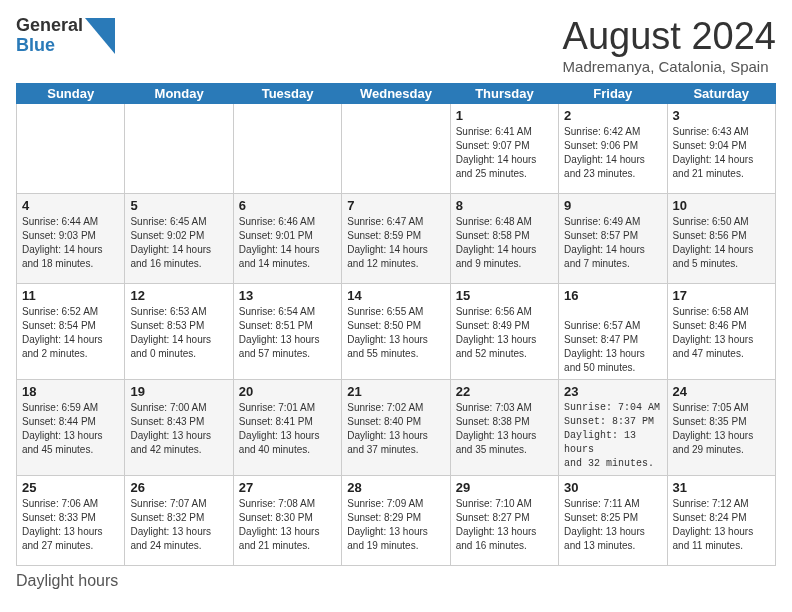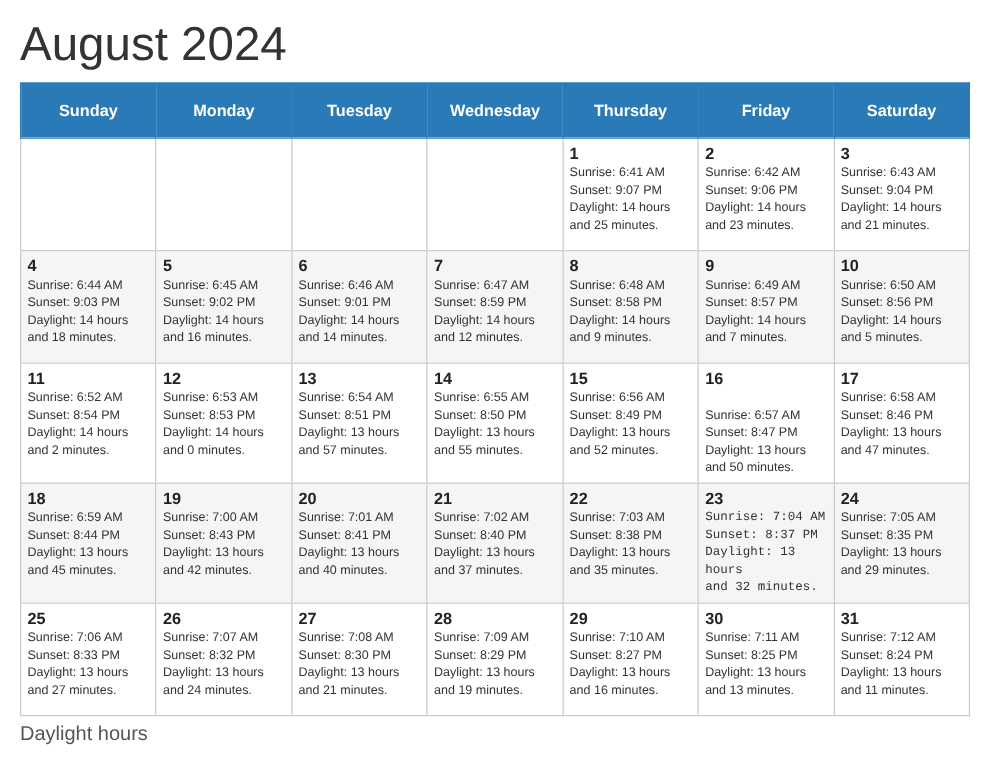--- a/index.html
+++ b/index.html
@@ -37,21 +37,21 @@
     table {
       width: 100%;
       border-collapse: collapse;
       table-layout: fixed;
     }
     thead tr th {
       background: #2a7ab8;
       color: #fff;
       font-size: 13px;
       font-weight: bold;
-      padding: 14px 4px;
+      padding: 2px 4px;
       text-align: center;
       border: 1px solid #2a7ab8;
     }
     tbody tr td {
       border: 1px solid #ccc;
       vertical-align: top;
       padding: 4px 5px;
       font-size: 10.5px;
       color: #333;
       height: 90px;
@@ -78,22 +78,36 @@
       font-size: 16px;
       color: #555;
       margin-top: 6px;
       text-align: left;
     }
   </style>
 </head>
 <body>
 
 <div class="header-area">
+  <div class="logo">
+    <div>
+      <div style="display:flex;align-items:center;">
+        <div style="font-size:18px;font-weight:bold;line-height:1.1;">
+          <span style="color:#333;">General</span><br>
+          <span style="color:#2a7ab8;">Blue</span>
+        </div>
+        <svg width="30" height="36" viewBox="0 0 30 36" style="margin-left:2px;">
+          <polygon points="0,0 30,0 30,36" fill="#2a7ab8"></polygon>
+        </svg>
+      </div>
+    </div>
+  </div>
   <div class="title-area">
     <div class="month-title">August 2024</div>
+    <div class="location">Madremanya, Catalonia, Spain</div>
   </div>
 </div>
 
 <table>
   <thead>
     <tr>
     <th>Sunday</th>
         <th>Monday</th>
         <th>Tuesday</th>
         <th>Wednesday</th>

